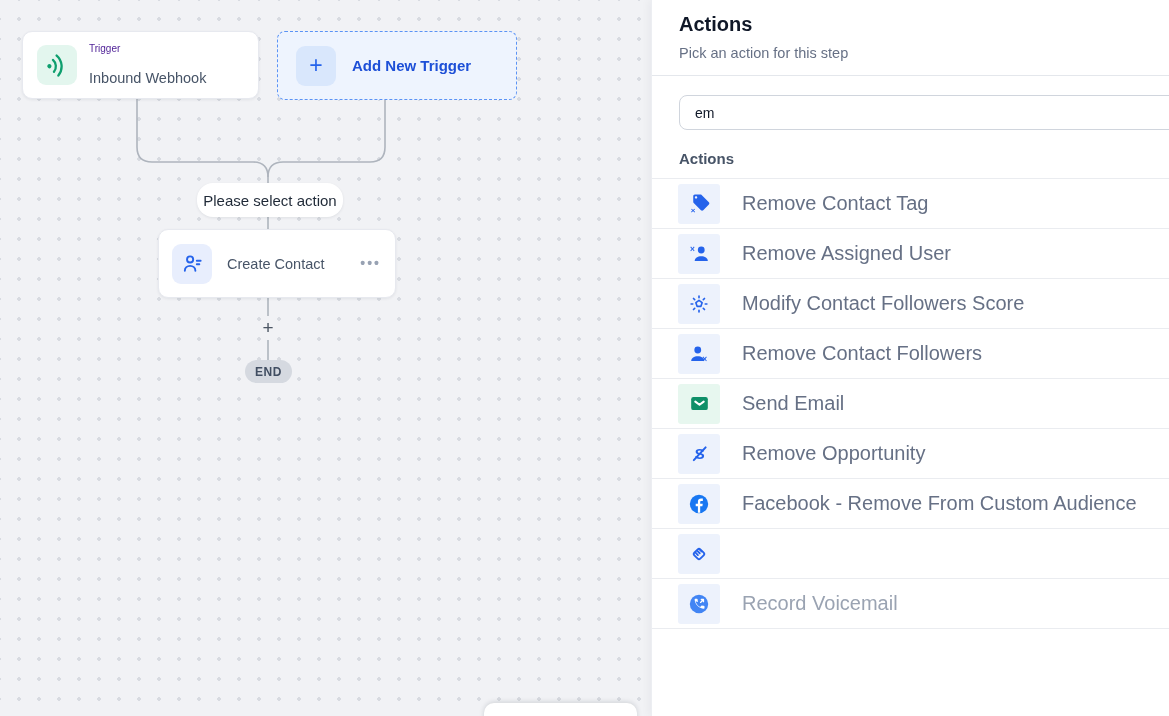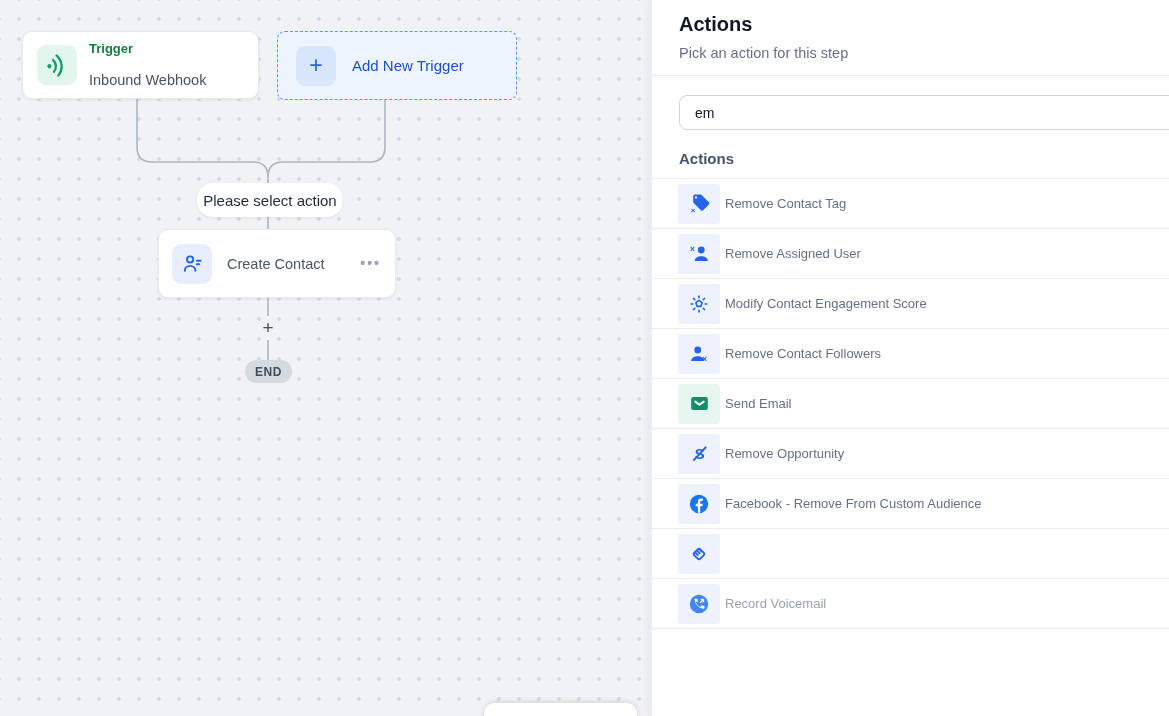--- a/index.html
+++ b/index.html
@@ -15,29 +15,29 @@
   }
   .connectors { position:absolute; left:0; top:0; width:651px; height:716px; pointer-events:none; }
 
   .node-card { position:absolute; background:#fff; border:1px solid #e7e9ef; border-radius:10px;
     box-shadow:0 1px 3px rgba(16,24,40,.07); display:flex; align-items:center; cursor:pointer; }
   .trigger-card { left:22px; top:31px; width:237px; height:68px; padding-left:14px; }
   .icon-chip { width:40px; height:40px; border-radius:9px; display:flex; align-items:center; justify-content:center; flex:0 0 auto; }
   .chip-green { background:#e3f6ee; }
   .chip-blue  { background:#e8eefd; }
   .trigger-texts { margin-left:12px; line-height:1.25; }
-  .trigger-title { color:#15803d; font-size:13px;font-weight:bold; }
+  .trigger-title { color:#4c1d95; font-size:10px; }
   .trigger-sub   { color:#475467; font-size:14.5px; margin-top:14px; }
 
   .add-trigger { position:absolute; left:277px; top:31px; width:240px; height:69px;
     background:#eef4fe; border:1.6px dashed #5b93f5; border-radius:8px;
     display:flex; align-items:center; padding-left:18px; cursor:pointer; }
   .plus-chip { width:40px; height:40px; border-radius:9px; background:#d9e7fc; color:#2563eb;
     font-size:23px; font-weight:400; display:flex; align-items:center; justify-content:center; }
-  .add-label { margin-left:16px; color:#1d4fd7; font-weight:400; font-size:15px; }
+  .add-label { margin-left:16px; color:#1d4fd7; font-weight:700; font-size:15px; }
 
   .select-label { position:absolute; left:197px; top:183px; width:146px; height:34px; background:#fff;
     border-radius:16px; box-shadow:0 1px 3px rgba(16,24,40,.08); display:flex; align-items:center;
     justify-content:center; color:#1f2937; font-size:15px; }
 
   .action-card { left:158px; top:229px; width:238px; height:69px; padding-left:13px; }
   .action-card-label { margin-left:15px; color:#475467; font-size:14.5px; }
   .menu-dots { position:absolute; right:14px; top:50%; transform:translateY(-58%); color:#98a2b3;
     letter-spacing:2px; font-size:14px; font-weight:700; cursor:pointer; }
 
@@ -60,21 +60,21 @@
     padding:0 15px; font-size:14px; color:#101828; outline:none; font-family:inherit; }
   .section-header { margin:20px 0 0 27px; font-weight:700; font-size:15px; color:#475467; }
   .action-list { margin-top:11px; border-top:1px solid #eaecf0; }
   .action-row { display:flex; align-items:center; height:50px; border-bottom:1px solid #eaecf0;
     padding-left:26px; cursor:pointer; }
   .action-icon { width:42px; height:40px; border-radius:3px; display:flex; align-items:center;
     justify-content:center; flex:0 0 auto; }
   .theme-blue   { background:#edf2fc; }
   .theme-green  { background:#e7f7ef; }
   .theme-purple { background:#f2edfc; }
-  .action-label { margin-left:5px; font-size:13px; color:#667085; }
+  .action-label { margin-left:22px; font-size:20px; color:#667085; }
   .action-label.muted { color:#9aa3b2;text-align:right; }
 </style>
 </head>
 <body>
 
 <div class="canvas">
   <svg class="connectors">
     <g fill="none" stroke="#aeb4bd" stroke-width="1.6">
       <path d="M137 99 V147 Q137 162 152 162 H253 Q268 162 268 177 V183"></path>
       <path d="M385 100 V147 Q385 162 370 162 H283 Q268 162 268 177"></path>
@@ -153,21 +153,21 @@
         </span>
         <span class="action-label">Remove Assigned User</span>
       </div>
       <div class="action-row">
         <span class="action-icon theme-blue">
           <svg width="22" height="22" viewBox="0 0 24 24" fill="none" stroke="#2563eb" stroke-width="1.8" stroke-linecap="round" stroke-linejoin="round">
             <path d="M12 8.1l3.4 2.47-1.3 4H9.9l-1.3-4z"></path>
             <path d="M12 3.4v1.8M12 18.8v1.8M3.4 12h1.8M18.8 12h1.8M6 6l1.3 1.3M18 6l-1.3 1.3M6 18l1.3-1.3M18 18l-1.3-1.3"></path>
           </svg>
         </span>
-        <span class="action-label">Modify Contact Engagement Score</span>
+        <span class="action-label">Modify Contact Followers Score</span>
       </div>
       <div class="action-row">
         <span class="action-icon theme-blue">
           <svg width="21" height="21" viewBox="0 0 24 24">
             <circle cx="10" cy="8" r="3.9" fill="#2563eb"></circle>
             <path d="M2.5 20.5c0-3.3 3.4-5.5 7.5-5.5s7.5 2.2 7.5 5.5z" fill="#2563eb"></path>
             <text x="15" y="21.5" font-size="9.5" font-weight="bold" fill="#2563eb">×</text>
           </svg>
         </span>
         <span class="action-label">Remove Contact Followers</span>

